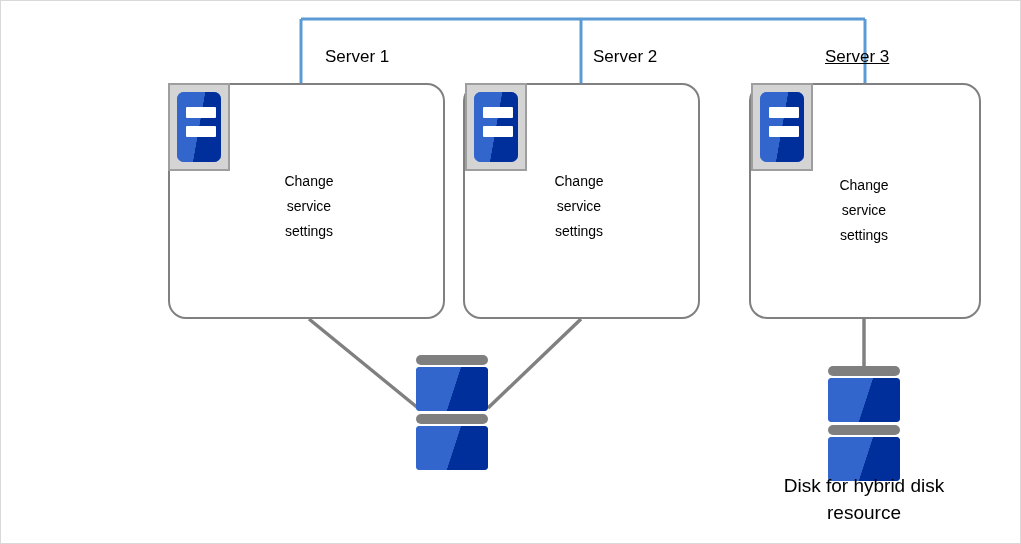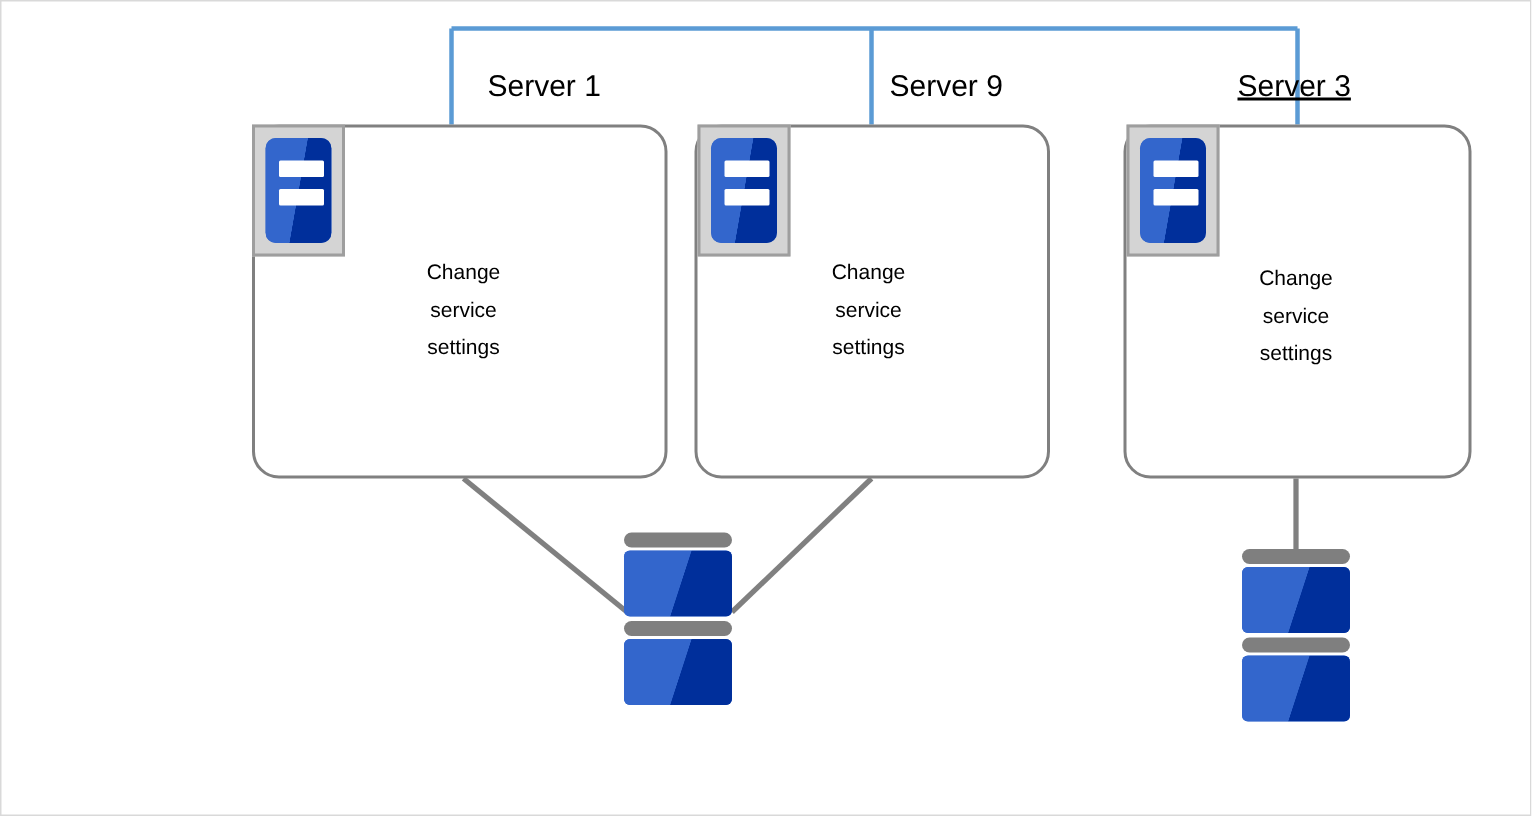--- a/index.html
+++ b/index.html
@@ -75,21 +75,21 @@
     position: absolute;
     text-align: center;
     font-size: 14px;
     line-height: 25px;
     color: #000000;
     white-space: pre-line;
   }
   
   .server-caption {
     position: absolute;
-    font-size: 20px;
+    font-size: 17px;
     color: #000000;
     white-space: nowrap;
   }
   
   .disk {
     position: absolute;
     width: 72px;
   }
   .disk .platter-bar {
     height: 10px;
@@ -151,21 +151,21 @@
       <div class="bar b2"></div>
     </div>
   </div>
 
   <div class="box-text" style="left:228px; top:168px; width:160px;">Change
 service
 settings</div>
 
   <div class="server-box" style="left:462px; top:82px; width:237px; height:236px;"></div>
 
-  <div class="server-caption" style="left:592px; top:46px;">Server 9</div>
+  <div class="server-caption" style="left:592px; top:46px;">Server 2</div>
 
   <div class="server-icon" style="left:464px; top:82px;">
     <div class="body">
       <div class="shade"></div>
       <div class="bar b1"></div>
       <div class="bar b2"></div>
     </div>
   </div>
 
   <div class="box-text" style="left:498px; top:168px; width:160px;">Change
@@ -204,14 +204,16 @@
     <div class="platter-bar"></div>
     <div class="platter">
       <div class="shade"></div>
     </div>
     <div class="platter-bar"></div>
     <div class="platter">
       <div class="shade"></div>
     </div>
   </div>
 
+  <div class="disk-caption" style="left:743px; top:471px; width:240px;">Disk for hybrid disk
+resource</div>
 
 </div>
 
 </body></html>

